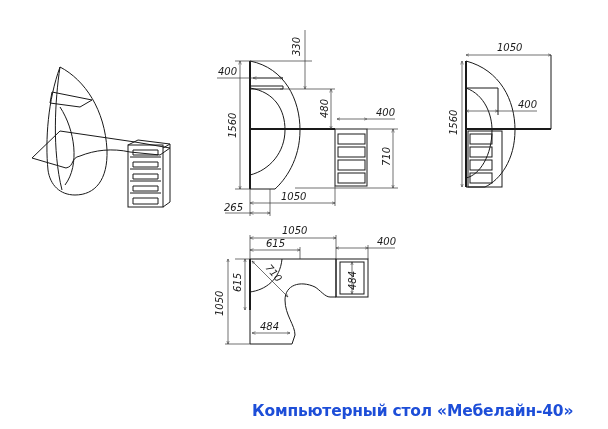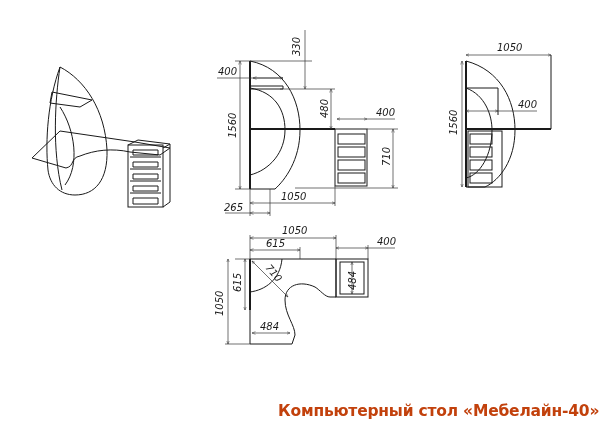--- a/index.html
+++ b/index.html
@@ -2,21 +2,21 @@
 <html><head>
 <meta charset="utf-8">
 <style>
   html,body{margin:0;padding:0;background:#ffffff;}
   body{width:608px;height:429px;position:relative;overflow:hidden;font-family:"DejaVu Sans",sans-serif;}
   svg{position:absolute;left:0;top:0;}
   .ln{stroke:#1a1a1a;stroke-width:1;fill:none;}
   .thk{stroke:#1a1a1a;stroke-width:2;fill:none;}
   .dim{stroke:#333;stroke-width:0.7;fill:none;}
   .dimtxt{font-family:"DejaVu Sans",sans-serif;font-size:10px;font-style:italic;fill:#1a1a1a;}
-  .title{position:absolute;left:278px;top:402px;font-family:"DejaVu Sans",sans-serif;font-weight:bold;font-size:15.5px;color:#c2410c;white-space:nowrap;letter-spacing:-0.2px;}
+  .title{position:absolute;left:252px;top:402px;font-family:"DejaVu Sans",sans-serif;font-weight:bold;font-size:15.5px;color:#1d4ed8;white-space:nowrap;letter-spacing:-0.2px;}
 </style>
 </head>
 <body>
 
 <svg width="608" height="429" viewBox="0 0 608 429">
   <defs>
     <marker id="ar" markerWidth="6" markerHeight="6" refX="5" refY="3" orient="auto">
         <path d="M0,1 L5,3 L0,5" stroke="#333" stroke-width="0.7" fill="none"></path>
       </marker>
     <marker id="al" markerWidth="6" markerHeight="6" refX="1" refY="3" orient="auto">

